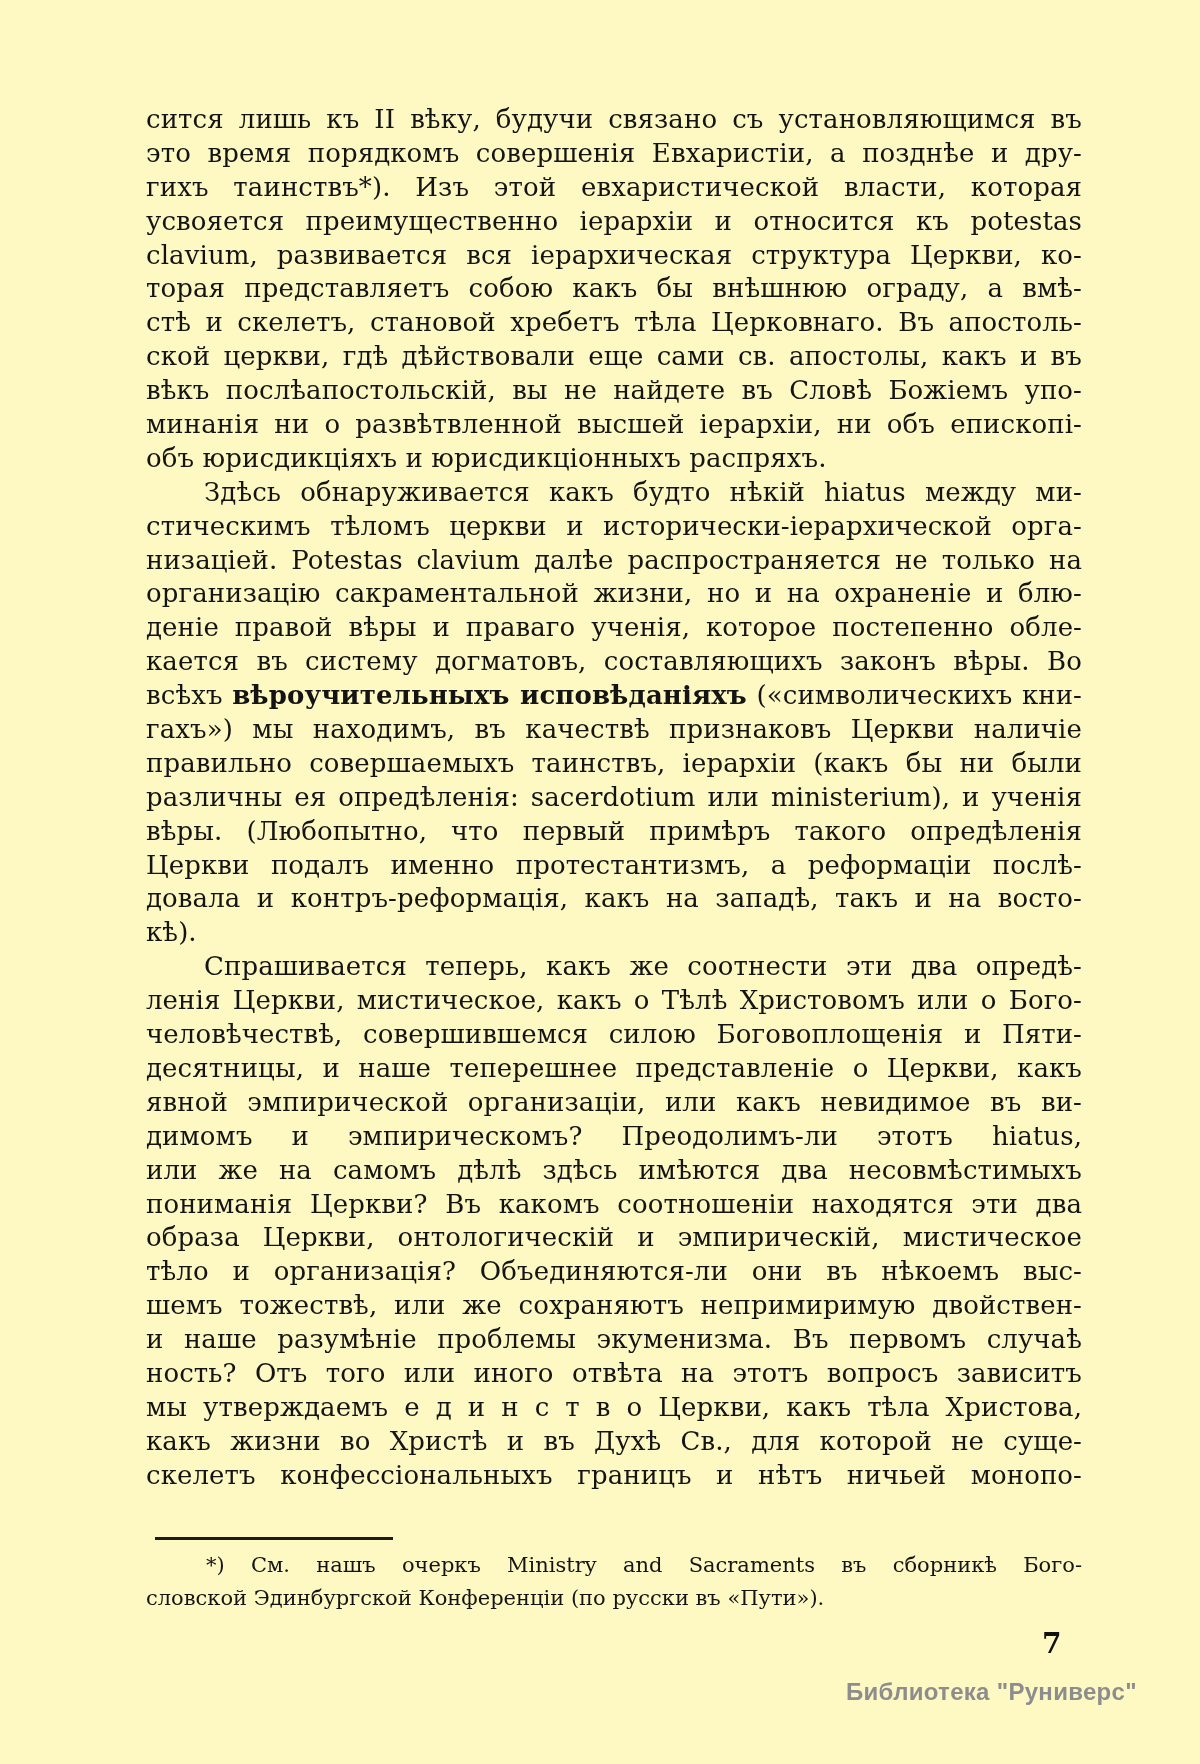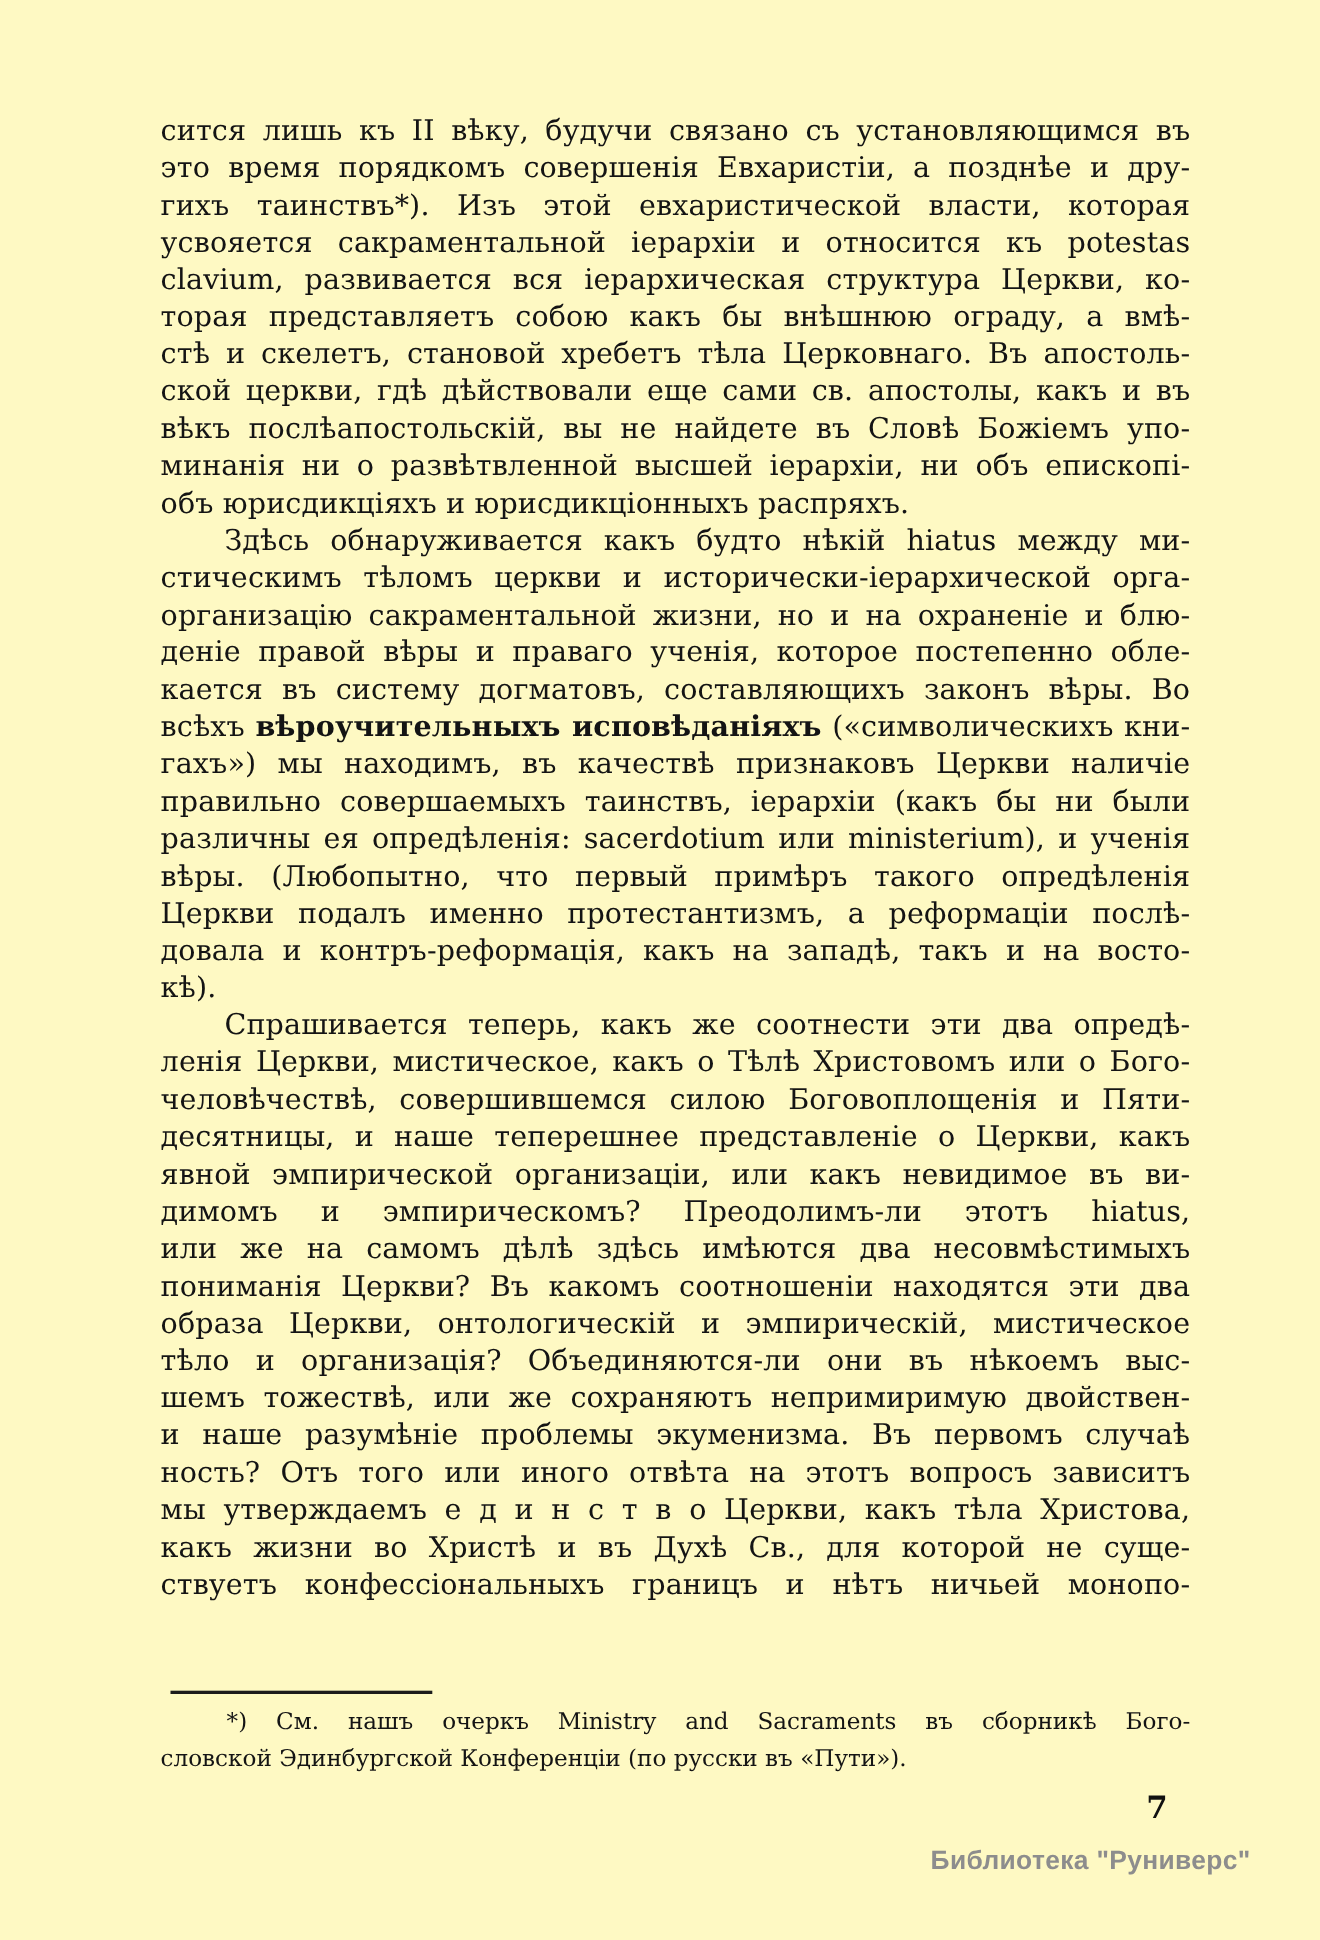--- a/index.html
+++ b/index.html
@@ -84,30 +84,31 @@
   }
 </style>
 </head>
 <body>
 
 <div class="page">
   <div class="textblock">
       <div class="main-line"><span>сится лишь къ II вѣку, будучи связано съ установляющимся въ</span></div>
       <div class="main-line"><span>это время порядкомъ совершенія Евхаристіи, а позднѣе и дру-</span></div>
       <div class="main-line"><span>гихъ таинствъ*). Изъ этой евхаристической власти, которая</span></div>
-      <div class="main-line"><span>усвояется сакраментальной іерархіи и относится къ potestas</span></div>
+      <div class="main-line"><span>усвояется преимущественно іерархіи и относится къ potestas</span></div>
       <div class="main-line"><span>clavium, развивается вся іерархическая структура Церкви, ко-</span></div>
       <div class="main-line"><span>торая представляетъ собою какъ бы внѣшнюю ограду, а вмѣ-</span></div>
       <div class="main-line"><span>стѣ и скелетъ, становой хребетъ тѣла Церковнаго. Въ апостоль-</span></div>
       <div class="main-line"><span>ской церкви, гдѣ дѣйствовали еще сами св. апостолы, какъ и въ</span></div>
       <div class="main-line"><span>вѣкъ послѣапостольскій, вы не найдете въ Словѣ Божіемъ упо-</span></div>
       <div class="main-line"><span>минанія ни о развѣтвленной высшей іерархіи, ни объ епископі-</span></div>
       <div class="main-line end"><span>объ юрисдикціяхъ и юрисдикціонныхъ распряхъ.</span></div>
       <div class="main-line indent"><span>Здѣсь обнаруживается какъ будто нѣкій hiatus между ми-</span></div>
       <div class="main-line"><span>стическимъ тѣломъ церкви и исторически-іерархической орга-</span></div>
+      <div class="main-line"><span>низаціей. Potestas clavium далѣе распространяется не только на</span></div>
       <div class="main-line"><span>организацію сакраментальной жизни, но и на охраненіе и блю-</span></div>
       <div class="main-line"><span>деніе правой вѣры и праваго ученія, которое постепенно обле-</span></div>
       <div class="main-line"><span>кается въ систему догматовъ, составляющихъ законъ вѣры. Во</span></div>
       <div class="main-line"><span>всѣхъ </span><span class="bold">вѣроучительныхъ исповѣданіяхъ</span><span> («символическихъ кни-</span></div>
       <div class="main-line"><span>гахъ») мы находимъ, въ качествѣ признаковъ Церкви наличіе</span></div>
       <div class="main-line"><span>правильно совершаемыхъ таинствъ, іерархіи (какъ бы ни были</span></div>
       <div class="main-line"><span>различны ея опредѣленія: sacerdotium или ministerium), и ученія</span></div>
       <div class="main-line"><span>вѣры. (Любопытно, что первый примѣръ такого опредѣленія</span></div>
       <div class="main-line"><span>Церкви подалъ именно протестантизмъ, а реформаціи послѣ-</span></div>
       <div class="main-line"><span>довала и контръ-реформація, какъ на западѣ, такъ и на восто-</span></div>
@@ -120,21 +121,21 @@
       <div class="main-line"><span>димомъ и эмпирическомъ? Преодолимъ-ли этотъ hiatus,</span></div>
       <div class="main-line"><span>или же на самомъ дѣлѣ здѣсь имѣются два несовмѣстимыхъ</span></div>
       <div class="main-line"><span>пониманія Церкви? Въ какомъ соотношеніи находятся эти два</span></div>
       <div class="main-line"><span>образа Церкви, онтологическій и эмпирическій, мистическое</span></div>
       <div class="main-line"><span>тѣло и организація? Объединяются-ли они въ нѣкоемъ выс-</span></div>
       <div class="main-line"><span>шемъ тожествѣ, или же сохраняютъ непримиримую двойствен-</span></div>
       <div class="main-line"><span>и наше разумѣніе проблемы экуменизма. Въ первомъ случаѣ</span></div>
       <div class="main-line"><span>ность? Отъ того или иного отвѣта на этотъ вопросъ зависитъ</span></div>
       <div class="main-line"><span>мы утверждаемъ е д и н с т в о  Церкви, какъ тѣла Христова,</span></div>
       <div class="main-line"><span>какъ жизни во Христѣ и въ Духѣ Св., для которой не суще-</span></div>
-      <div class="main-line"><span>ствуетъ конфессіональныхъ границъ и нѣтъ ничьей монопо-</span></div>
+      <div class="main-line"><span>скелетъ конфессіональныхъ границъ и нѣтъ ничьей монопо-</span></div>
     </div>
   <div class="fn-rule"></div>
   <div class="fnblock">
       <div class="fn-line indent"><span>*) См. нашъ очеркъ Ministry and Sacraments въ сборникѣ Бого-</span></div>
       <div class="fn-line end"><span>словской Эдинбургской Конференціи (по русски въ «Пути»).</span></div>
     </div>
   <div class="pagenum">7</div>
   <div class="watermark">Библиотека "Руниверс"</div>
 </div>
 

